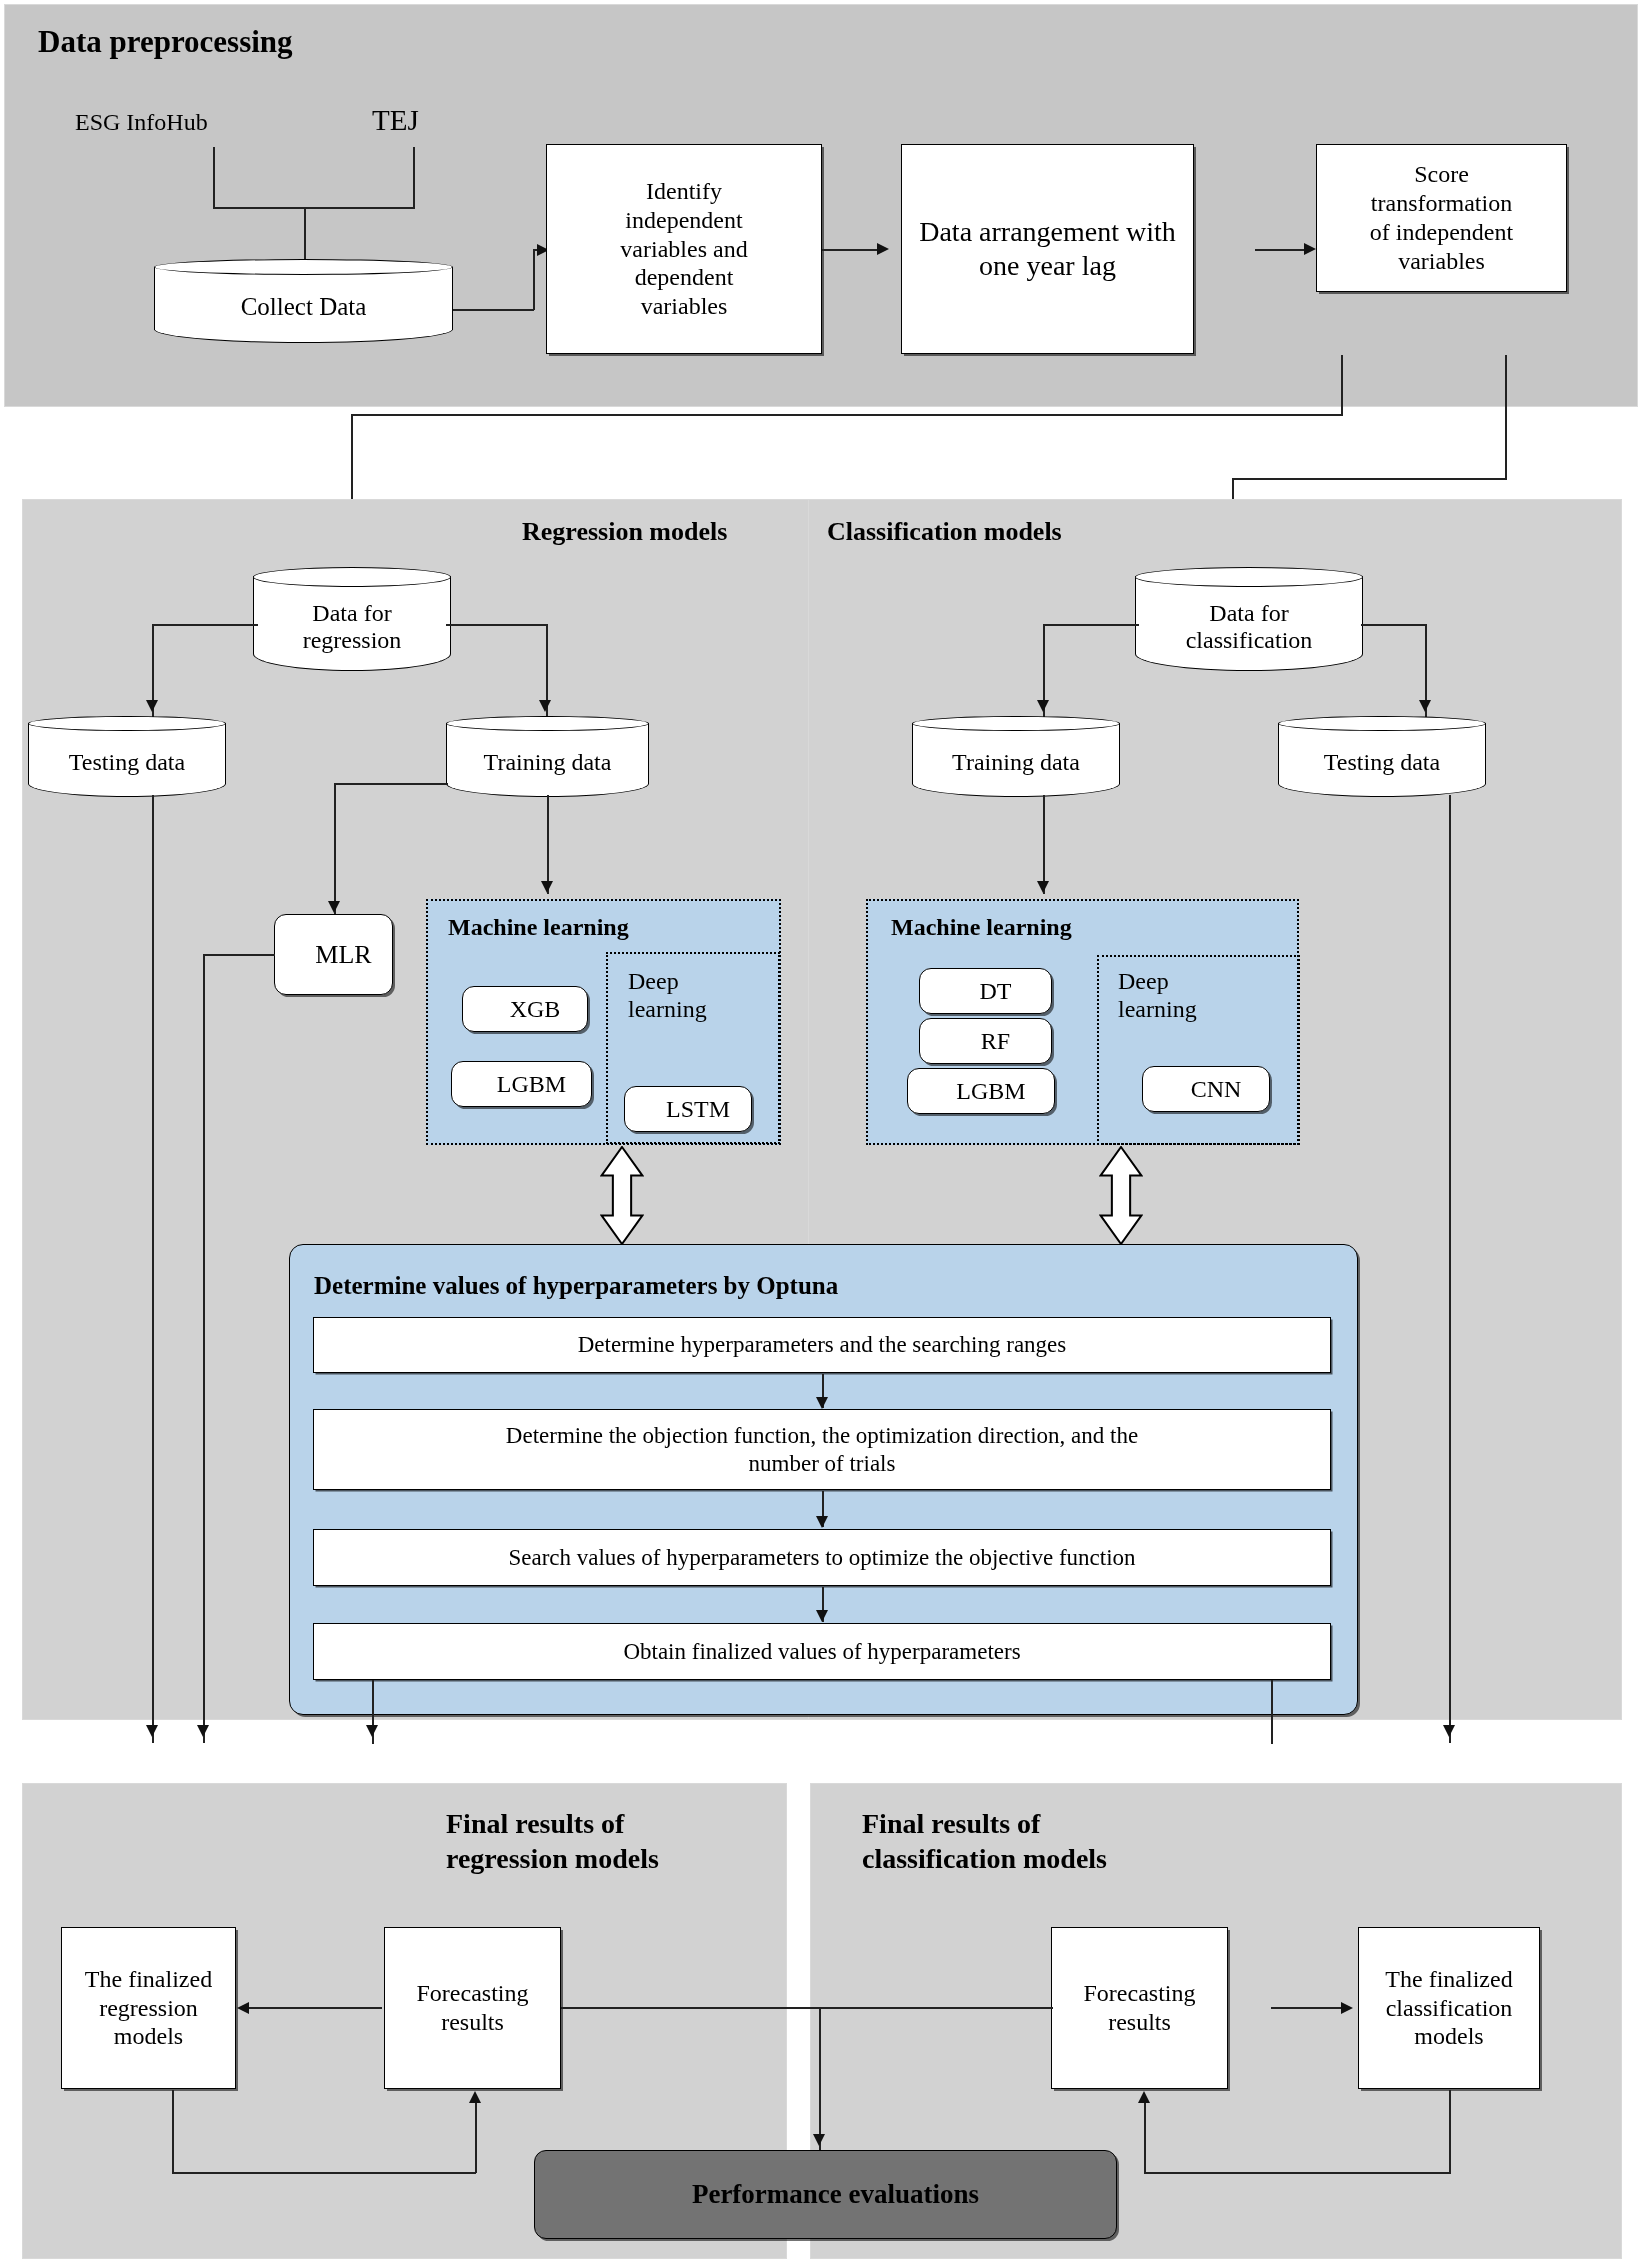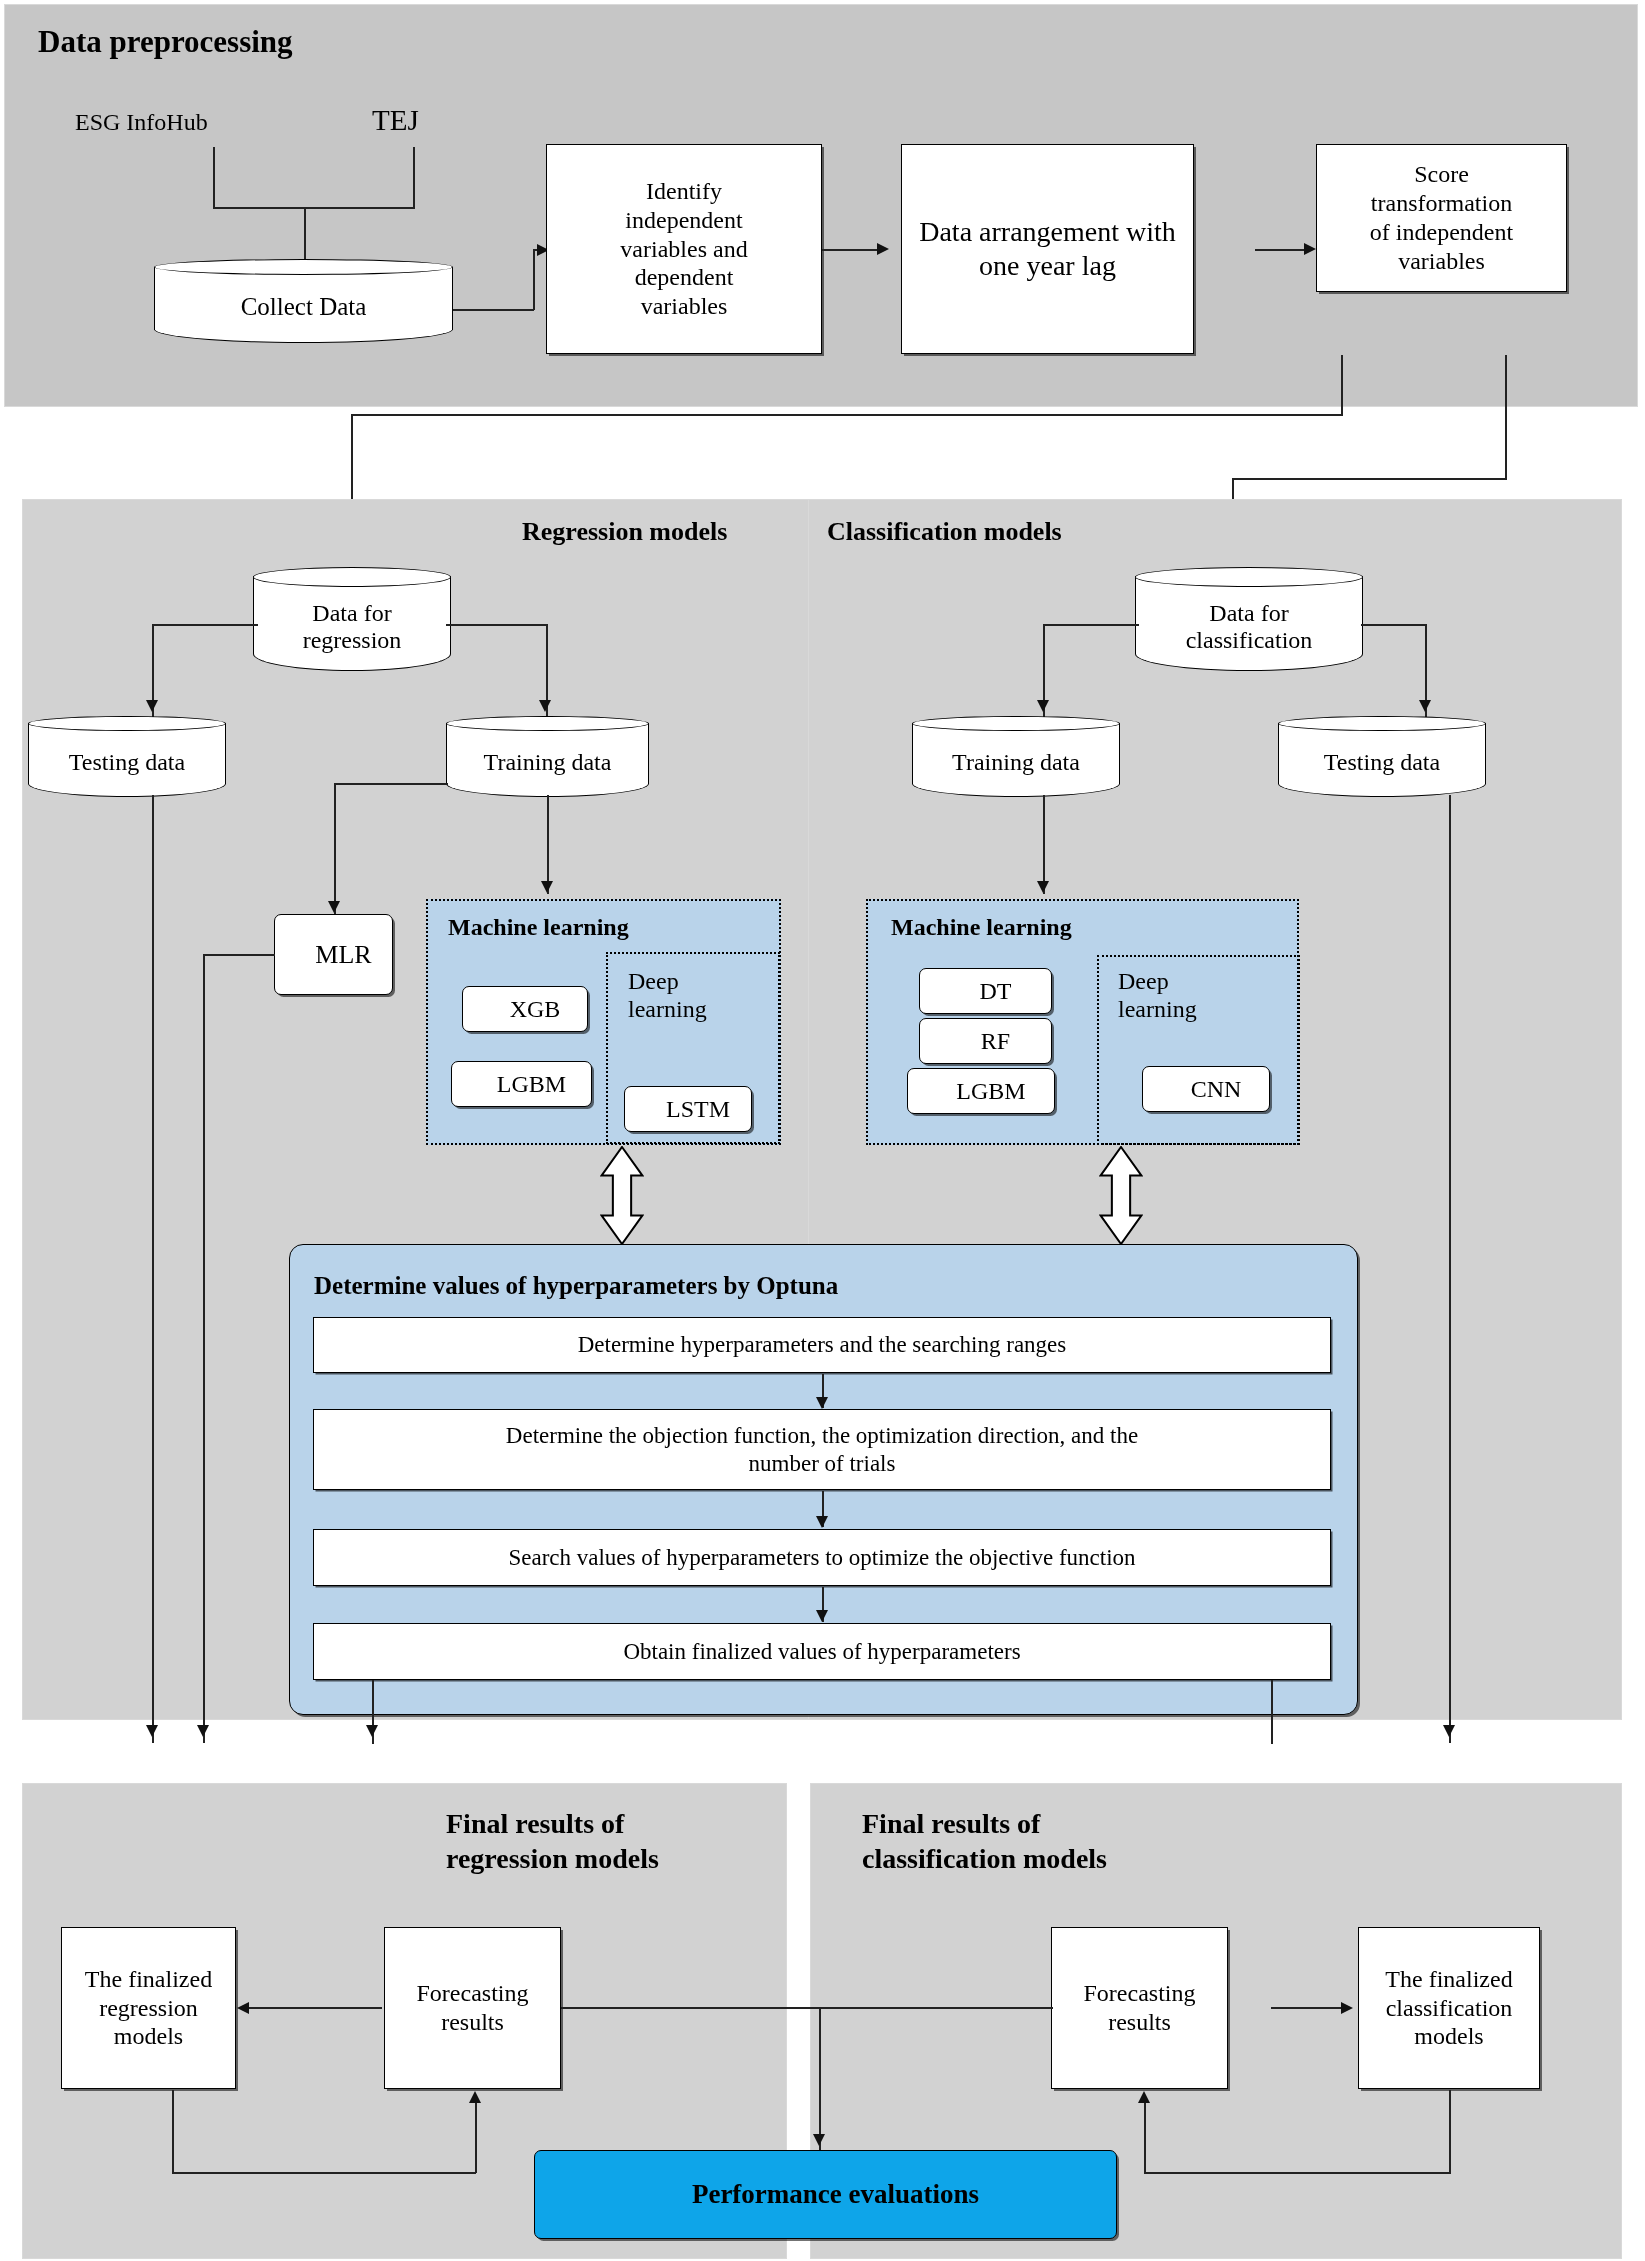--- a/index.html
+++ b/index.html
@@ -20,22 +20,22 @@
   }
   
   .node{
     position:absolute;box-sizing:border-box;
     background:#ffffff;border:1.5px solid #000;
     display:flex;align-items:center;justify-content:center;text-align:center;
     color:#000;line-height:1.2;
     box-shadow:2.5px 2.5px 0 -0.5px rgba(0,0,0,0.55);
     white-space:pre-line;
   }
-  .node.rounded{border-radius:7px;padding-left:20px;}
-  .node.blue{background:#0ea5e9;}
+  .node.rounded{border-radius:12px;padding-left:20px;}
+  .node.blue{background:#737373;}
   .node.noshadow{box-shadow:none;}
   
   .cyl{position:absolute;box-sizing:border-box;}
   .cyl .body{
     position:absolute;left:0;right:0;top:9%;bottom:0;
     background:#fff;border:1.5px solid #000;border-top:none;
     border-radius:0 0 50% 50%/0 0 18% 18%;
   }
   .cyl .top{
     position:absolute;left:0;right:0;top:0;height:19%;

